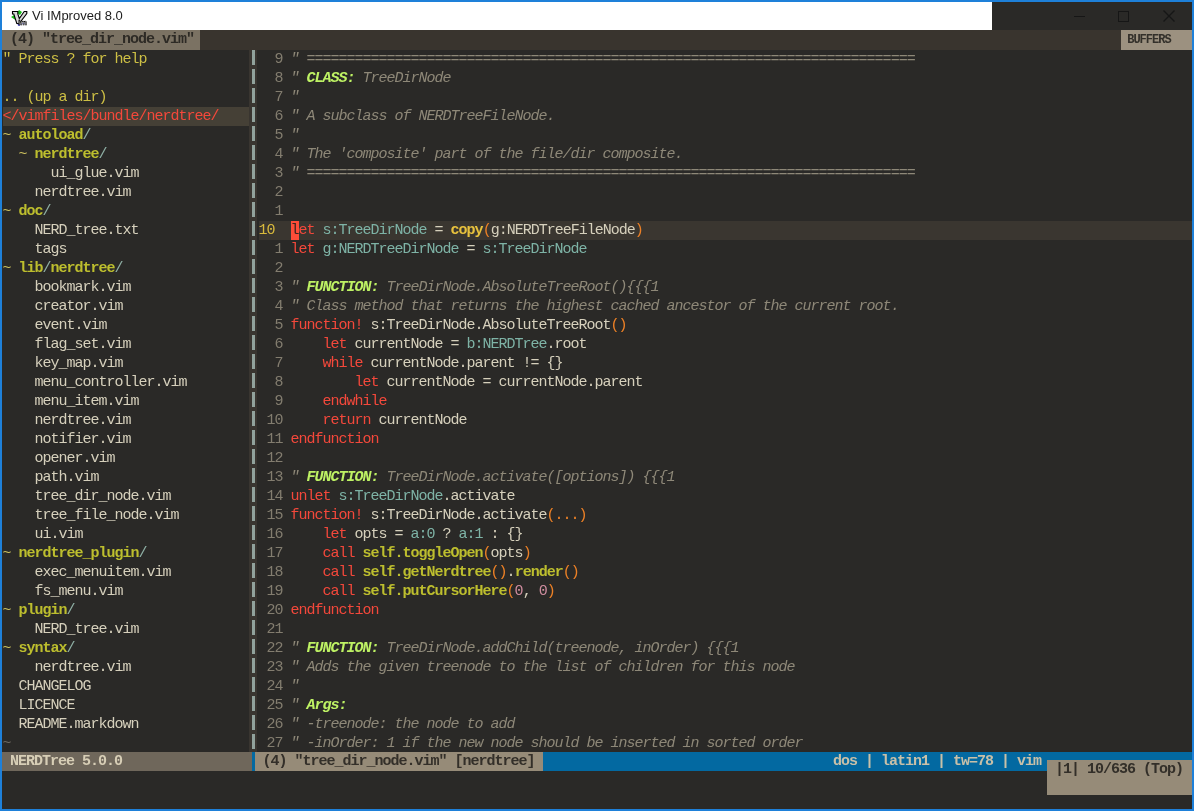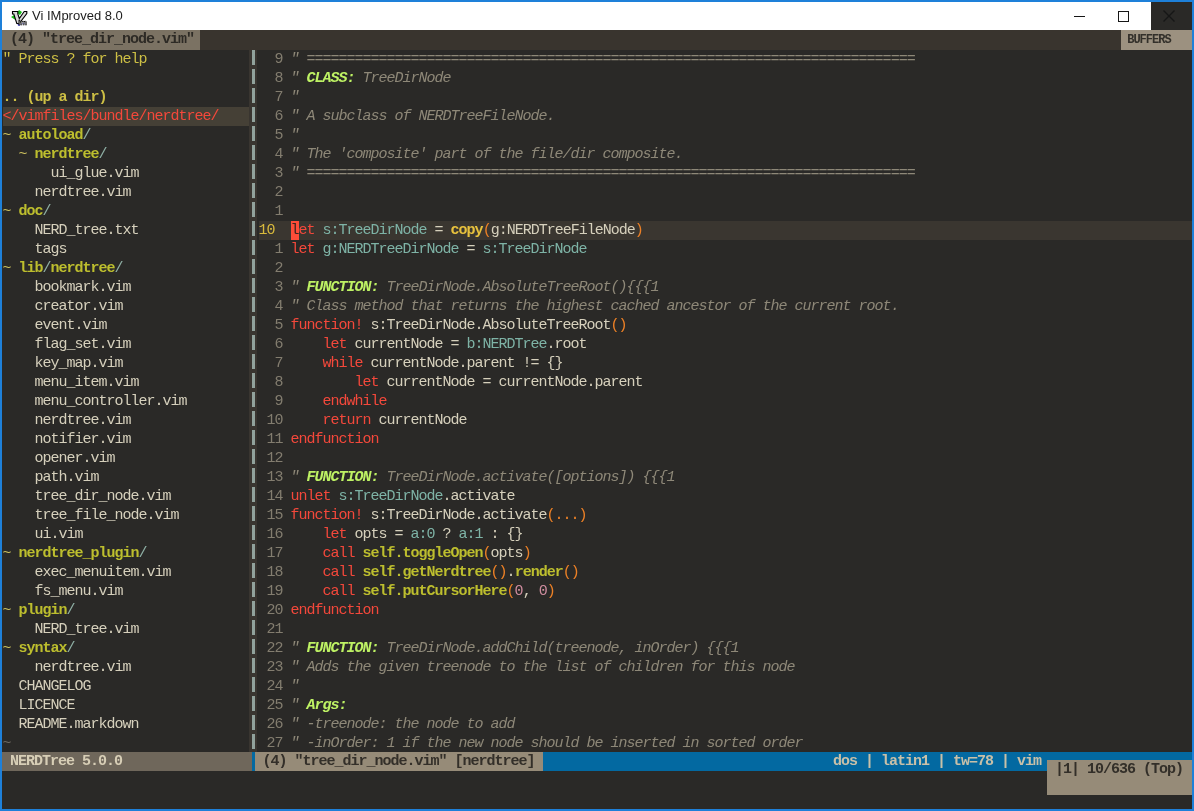--- a/index.html
+++ b/index.html
@@ -1,19 +1,19 @@
 <!DOCTYPE html>
 <html><head>
 <meta charset="utf-8">
 <style>
 *{margin:0;padding:0;box-sizing:border-box}
 html,body{width:1194px;height:811px;overflow:hidden}
 body{position:relative;background:#2a2927;border:2px solid #1e80d9;border-bottom-width:2px;
      font-family:"Liberation Mono",monospace;}
-.title{position:absolute;left:0;top:0;width:1149px;height:28px;background:#ffffff}
+.title{position:absolute;left:0;top:0;width:990px;height:28px;background:#ffffff}
 .ttxt{position:absolute;left:30px;top:6px;font:13px "Liberation Sans",sans-serif;color:#1c1c1c}
 .bmin{position:absolute;left:1072px;top:14px;width:11px;height:0;border-top:1.6px solid #161616}
 .bmax{position:absolute;left:1116px;top:9px;width:11px;height:11px;border:1.6px solid #161616}
 .bcls{position:absolute;left:1161px;top:8px;width:12px;height:12px}
 .tabbar{position:absolute;left:0;top:28px;width:1190px;height:20px;background:#39342e}
 .tab1{position:absolute;left:0;top:0;width:198px;height:20px;background:#7b7263;color:#2d2a25;
       font-weight:bold;font-size:15px;letter-spacing:-1px;line-height:20px;white-space:pre}
 .bufs{position:absolute;left:1119px;top:0;width:71px;height:20px;background:#9c9180;color:#33302a;
       font-weight:bold;font-size:12px;letter-spacing:-1px;line-height:20px;white-space:pre}
 .txt{font-size:15px;letter-spacing:-1px;line-height:19px;color:#d6d0bc}
@@ -59,37 +59,37 @@
     </svg>
 </div>
 <div class="tabbar">
   <div class="tab1"> (4) "tree_dir_node.vim"</div>
   <div class="bufs"> BUFFERS</div>
 </div>
 
 <div class="nt txt">
 <div><span class="y">" Press ? for help</span></div>
 <div> </div>
-<div><span class="y" style="font-weight:bold">.. (up a dir)</span></div>
+<div><span class="y" style="font-weight:normal">.. (up a dir)</span></div>
 <div class="clt"><span class="r">&lt;/vimfiles/bundle/nerdtree/</span></div>
 <div><span class="tl">~ </span><span class="d">autoload</span><span class="sl">/</span></div>
 <div>  <span class="tl">~ </span><span class="d">nerdtree</span><span class="sl">/</span></div>
 <div>      ui_glue.vim</div>
 <div>    nerdtree.vim</div>
 <div><span class="tl">~ </span><span class="d">doc</span><span class="sl">/</span></div>
 <div>    NERD_tree.txt</div>
 <div>    tags</div>
 <div><span class="tl">~ </span><span class="d">lib</span><span class="sl">/</span><span class="d">nerdtree</span><span class="sl">/</span></div>
 <div>    bookmark.vim</div>
 <div>    creator.vim</div>
 <div>    event.vim</div>
 <div>    flag_set.vim</div>
 <div>    key_map.vim</div>
+<div>    menu_controller.vim</div>
 <div>    menu_item.vim</div>
-<div>    menu_controller.vim</div>
 <div>    nerdtree.vim</div>
 <div>    notifier.vim</div>
 <div>    opener.vim</div>
 <div>    path.vim</div>
 <div>    tree_dir_node.vim</div>
 <div>    tree_file_node.vim</div>
 <div>    ui.vim</div>
 <div><span class="tl">~ </span><span class="d">nerdtree_plugin</span><span class="sl">/</span></div>
 <div>    exec_menuitem.vim</div>
 <div>    fs_menu.vim</div>

